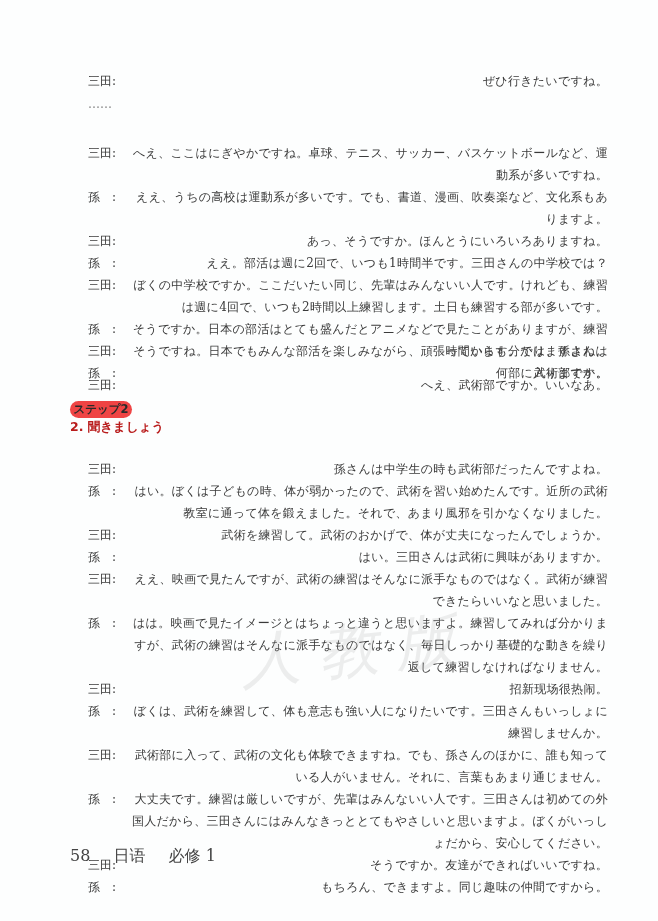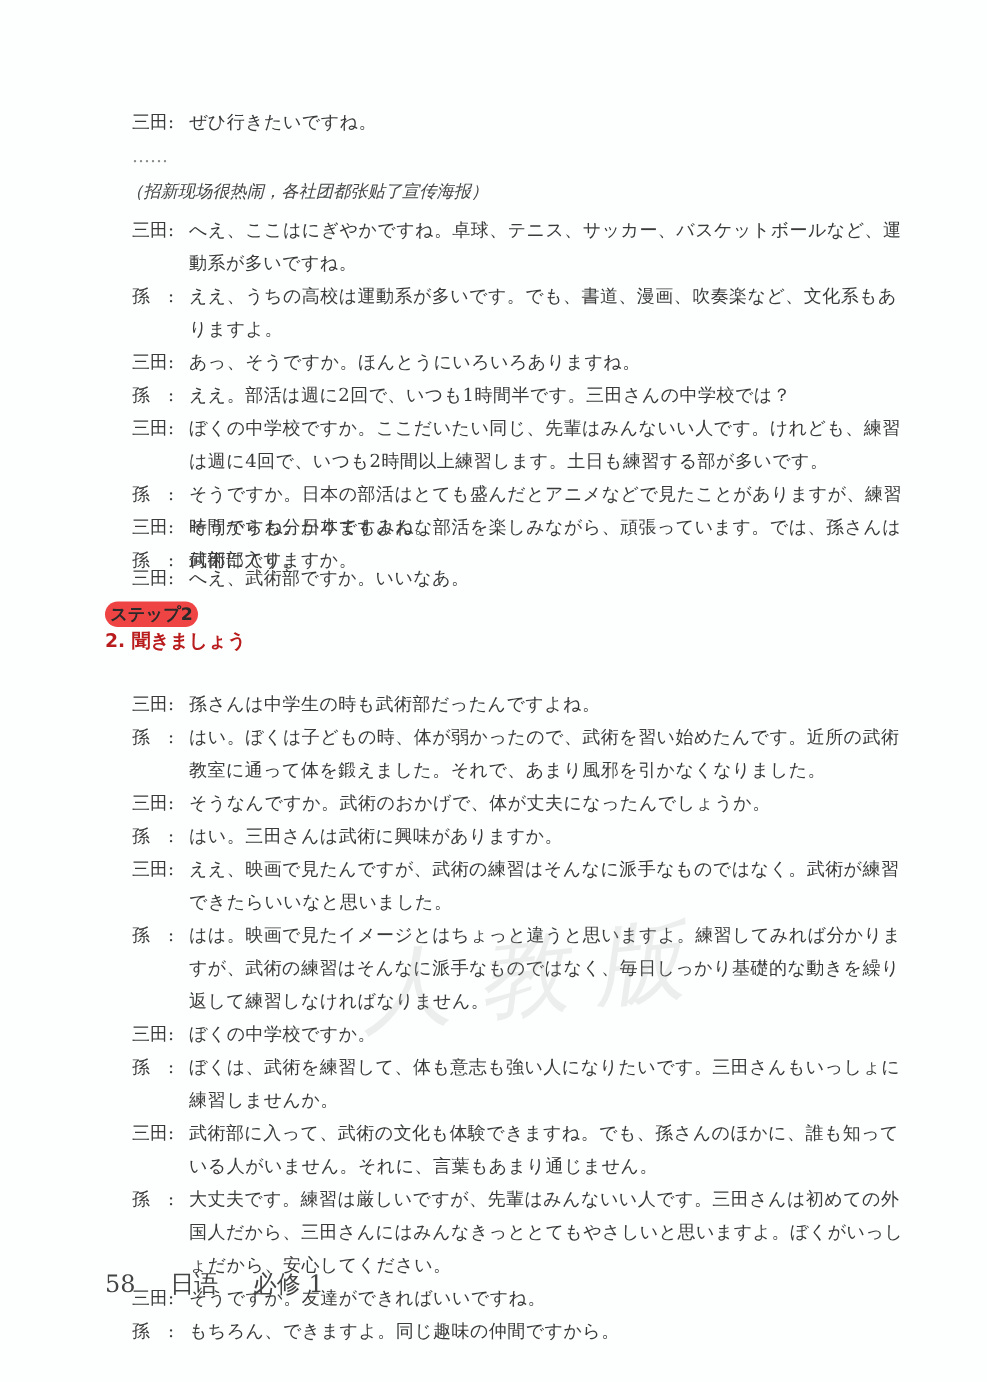--- a/index.html
+++ b/index.html
@@ -4,21 +4,21 @@
 <style>
   html, body { margin: 0; padding: 0; }
   body {
     width: 658px; height: 921px; background: #fdfefe; position: relative; overflow: hidden;
     font-family: "DejaVu Serif", "Liberation Serif", serif; color: #3a3a3a;
   }
   .page { position: absolute; left: 0; top: 0; width: 556px; height: 921px; }
   .line { position: absolute; left: 88px; font-size: 12px; line-height: 16px; white-space: nowrap; }
   .row { position: absolute; left: 88px; width: 520px; font-size: 12px; line-height: 22px; }
   .spk { position: absolute; left: 0; top: 0; width: 38px; white-space: nowrap; }
-  .txt { margin-left: 38px; display: block; letter-spacing: 0.3px; }
+  .txt { margin-left: 38px; display: block; letter-spacing: 0.3px; text-align: right; }
   .note { position: absolute; left: 84px; font-size: 11.5px; font-style: italic; color: #444; white-space: nowrap; }
   .badge {
     position: absolute; left: 70px; top: 401px; width: 62px; height: 17px; border-radius: 9px;
     background: #ef4444; color: #2a2a2a; font-family: "DejaVu Sans", sans-serif; font-size: 11.5px;
     line-height: 17px; text-align: center; font-weight: bold;
   }
   .heading { position: absolute; left: 70px; top: 419px; font-family: "DejaVu Sans", sans-serif; font-weight: bold; font-size: 12.5px; color: #b91c1c; white-space: nowrap; }
   .watermark {
     position: absolute; left: 240px; top: 610px; font-size: 60px; color: rgba(160,160,160,0.18);
     font-style: italic; transform: rotate(-6deg); letter-spacing: 18px; white-space: nowrap; pointer-events: none;
@@ -29,21 +29,20 @@
 </head>
 <body>
 
 <div class="page">
 
   <div class="row" style="top:70px;">
     <span class="spk">三田:</span>
     <span class="txt">ぜひ行きたいですね。</span>
   </div>
   <div class="line" style="top:96px; color:#888;">……</div>
-  <div class="note" style="top:120px;">（招新现场很热闹，各社团都张贴了宣传海报）</div>
 
   <div class="row" style="top:142px;">
     <span class="spk">三田:</span>
     <span class="txt">へえ、ここはにぎやかですね。卓球、テニス、サッカー、バスケットボールなど、運動系が多いですね。</span>
   </div>
   <div class="row" style="top:186px;">
     <span class="spk">孫　:</span>
     <span class="txt">ええ、うちの高校は運動系が多いです。でも、書道、漫画、吹奏楽など、文化系もありますよ。</span>
   </div>
   <div class="row" style="top:230px;">
@@ -82,37 +81,37 @@
   <div class="row" style="top:458px;">
     <span class="spk">三田:</span>
     <span class="txt">孫さんは中学生の時も武術部だったんですよね。</span>
   </div>
   <div class="row" style="top:480px;">
     <span class="spk">孫　:</span>
     <span class="txt">はい。ぼくは子どもの時、体が弱かったので、武術を習い始めたんです。近所の武術教室に通って体を鍛えました。それで、あまり風邪を引かなくなりました。</span>
   </div>
   <div class="row" style="top:524px;">
     <span class="spk">三田:</span>
-    <span class="txt">そうなんですか。武術のおかげで、体が丈夫になったんでしょうか。</span>
+    <span class="txt">武術を練習して。武術のおかげで、体が丈夫になったんでしょうか。</span>
   </div>
   <div class="row" style="top:546px;">
     <span class="spk">孫　:</span>
     <span class="txt">はい。三田さんは武術に興味がありますか。</span>
   </div>
   <div class="row" style="top:568px;">
     <span class="spk">三田:</span>
     <span class="txt">ええ、映画で見たんですが、武術の練習はそんなに派手なものではなく。武術が練習できたらいいなと思いました。</span>
   </div>
   <div class="row" style="top:612px;">
     <span class="spk">孫　:</span>
     <span class="txt">はは。映画で見たイメージとはちょっと違うと思いますよ。練習してみれば分かりますが、武術の練習はそんなに派手なものではなく、毎日しっかり基礎的な動きを繰り返して練習しなければなりません。</span>
   </div>
   <div class="row" style="top:678px;">
     <span class="spk">三田:</span>
-    <span class="txt">ぼくの中学校ですか。</span>
+    <span class="txt">招新现场很热闹。</span>
   </div>
   <div class="row" style="top:700px;">
     <span class="spk">孫　:</span>
     <span class="txt">ぼくは、武術を練習して、体も意志も強い人になりたいです。三田さんもいっしょに練習しませんか。</span>
   </div>
   <div class="row" style="top:744px;">
     <span class="spk">三田:</span>
     <span class="txt">武術部に入って、武術の文化も体験できますね。でも、孫さんのほかに、誰も知っている人がいません。それに、言葉もあまり通じません。</span>
   </div>
   <div class="row" style="top:788px;">

